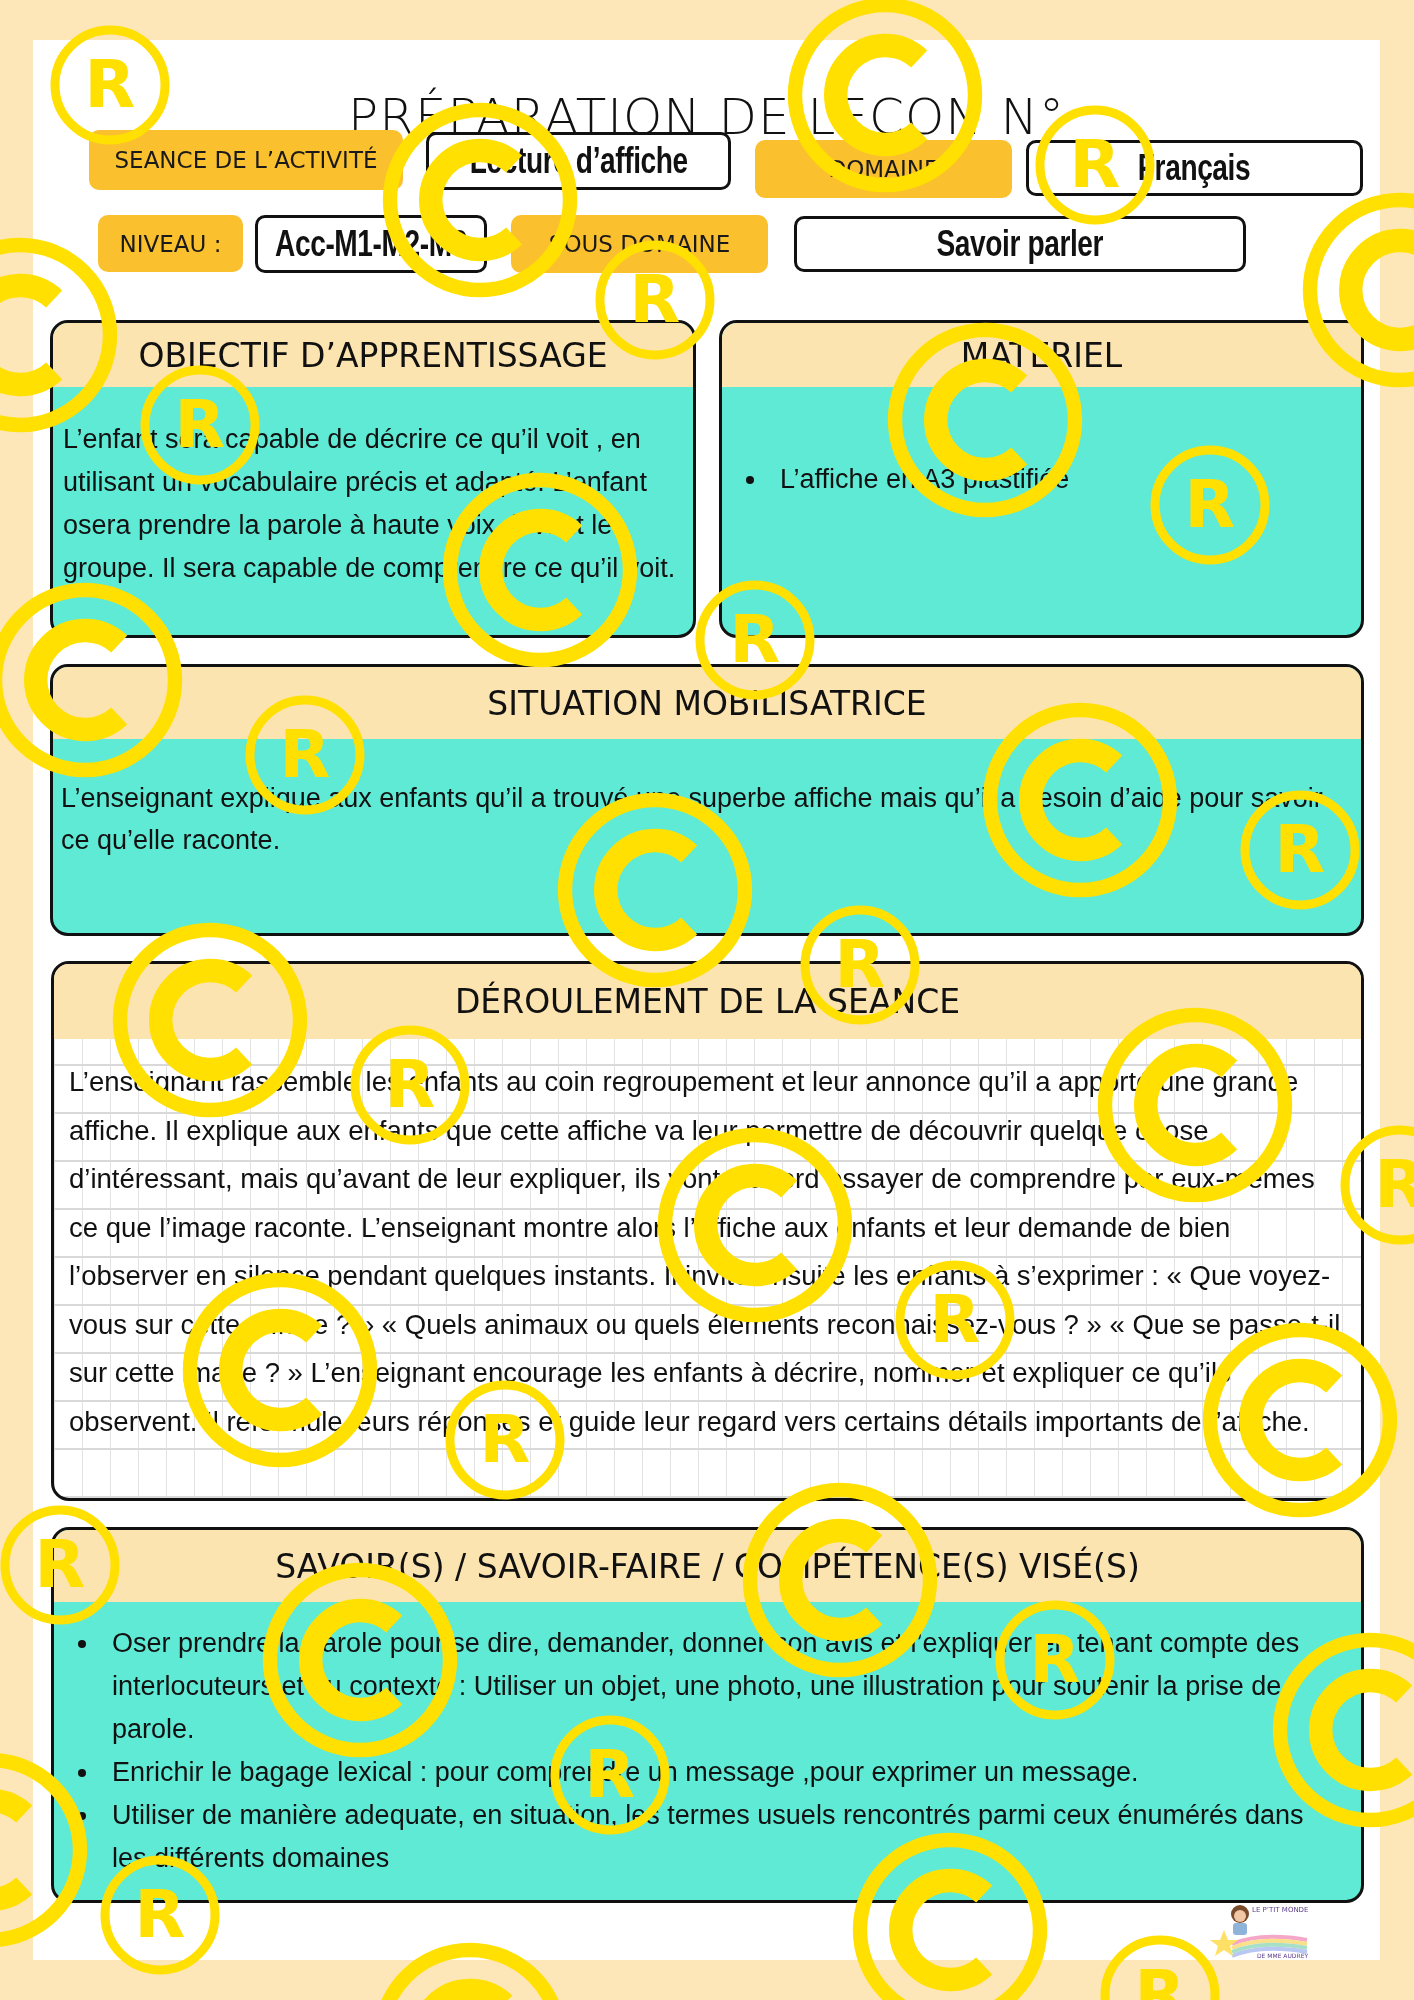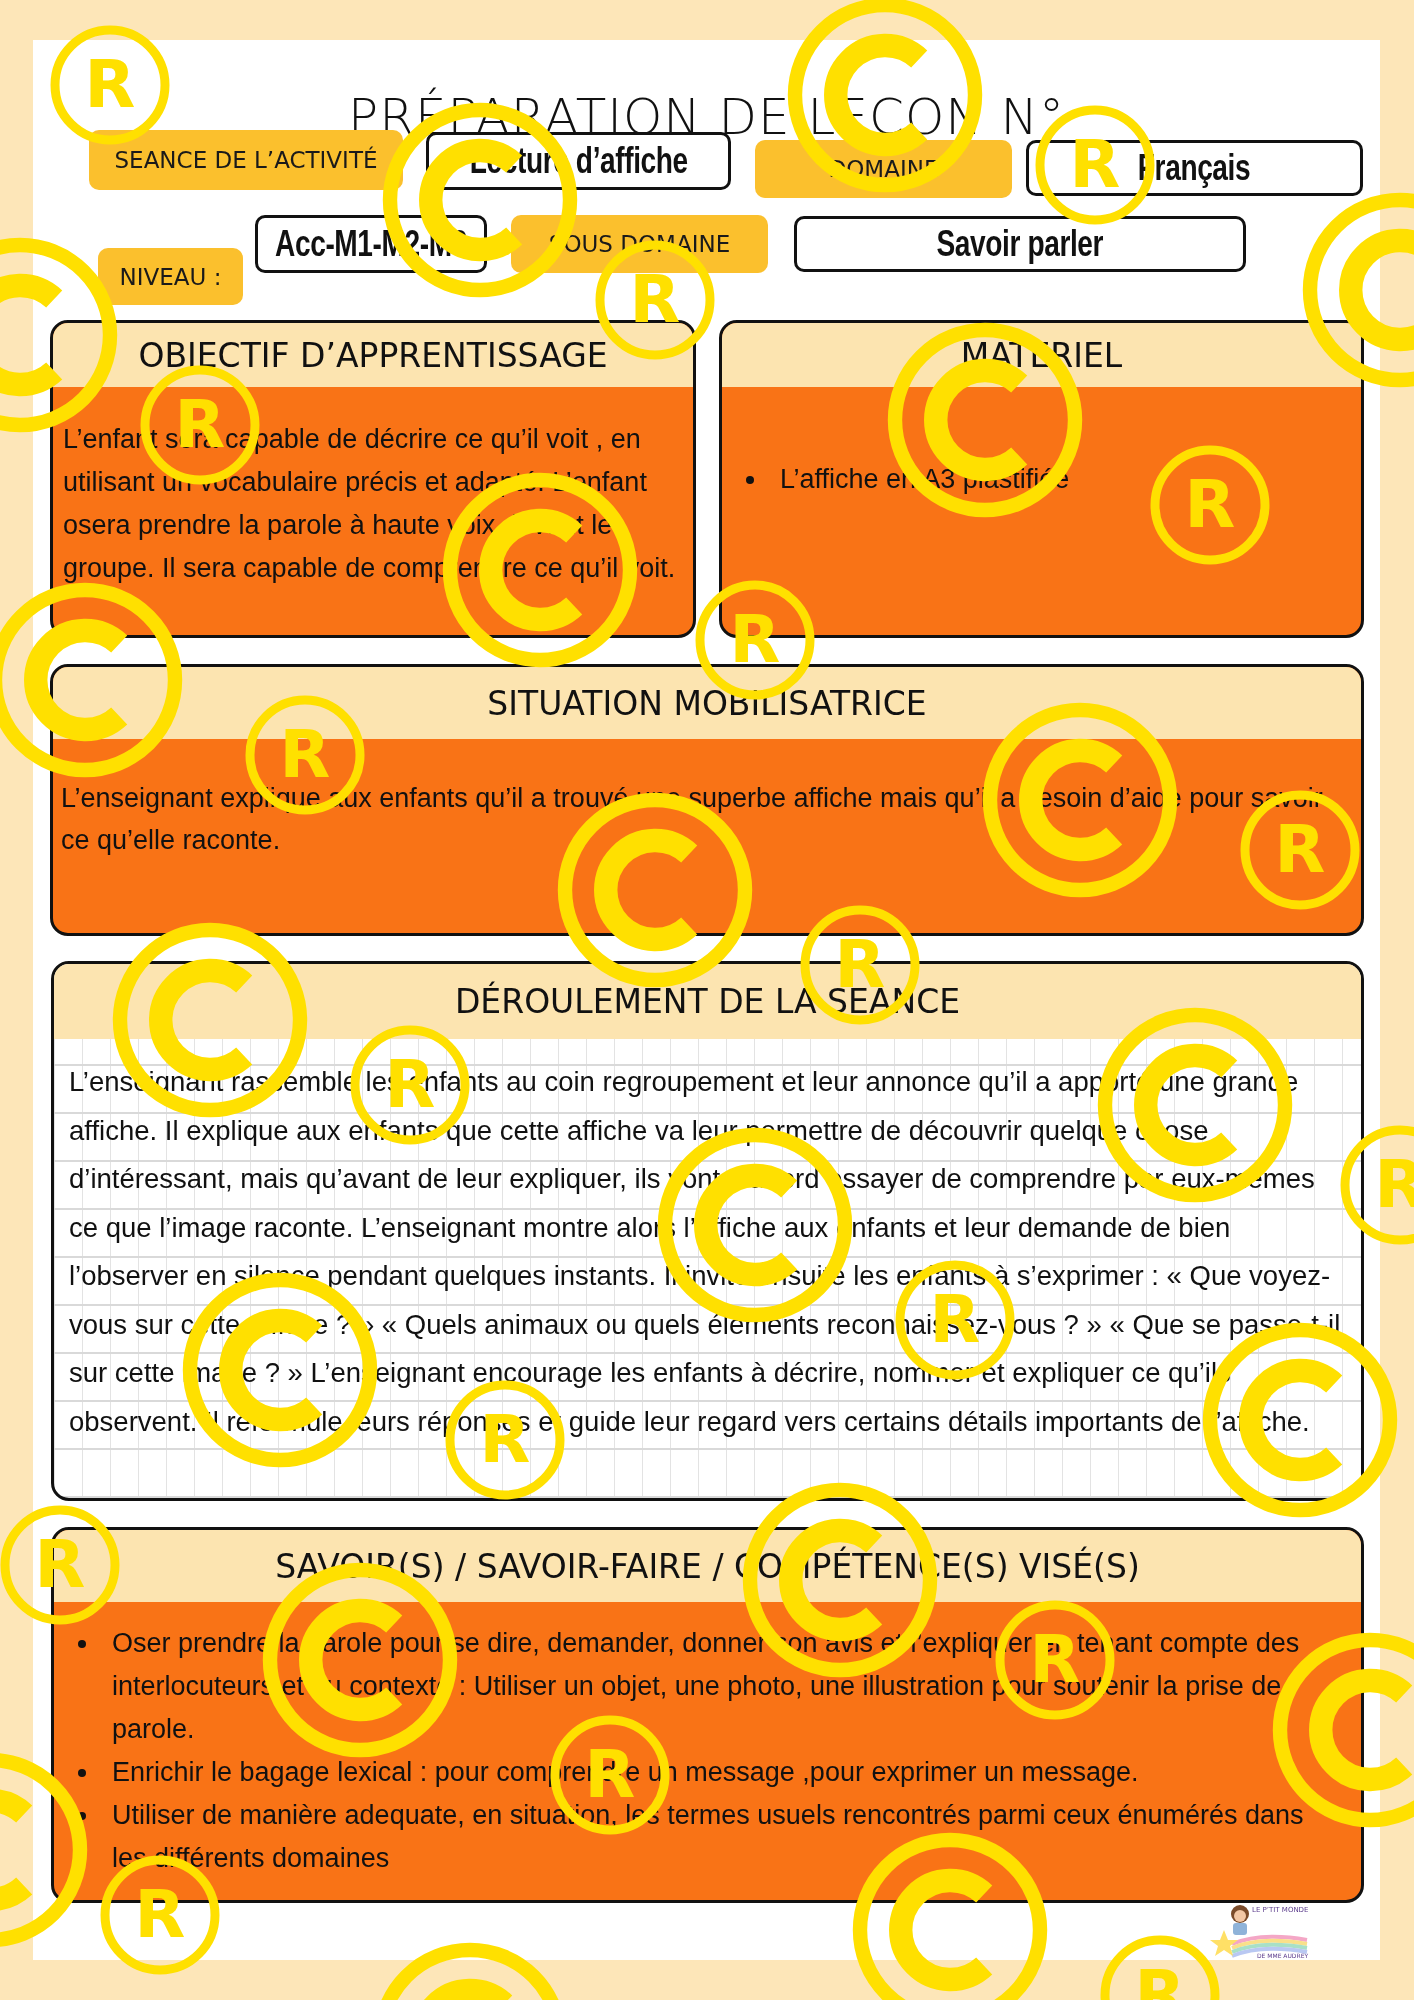--- a/index.html
+++ b/index.html
@@ -48,21 +48,21 @@
     display: flex; align-items: center; justify-content: center;
     white-space: nowrap;
     overflow: hidden;
   }
   .valbox span { display: inline-block; transform: scaleX(0.78); letter-spacing: -0.5px; }
 
   .section {
     position: absolute;
     border: 3px solid #111;
     border-radius: 18px;
-    background: #f97316;
+    background: #5eead4;
     overflow: hidden;
   }
   .section .band {
     position: absolute; left: 0; right: 0; top: 0;
     height: 64px;
     background: #FCE4B0;
     display: flex; align-items: center; justify-content: center;
     font-family: "DejaVu Sans", sans-serif;
     font-size: 33px;
     color: #111;
@@ -110,21 +110,21 @@
   <div class="valbox" style="left:393px; top:92px; width:305px; height:58px;">
     <span>Lecture d’affiche</span>
   </div>
   <div class="pill" style="left:722px; top:100px; width:257px; height:58px;">
     <span>DOMAINE</span>
   </div>
   <div class="valbox" style="left:993px; top:100px; width:337px; height:56px;">
     <span>Français</span>
   </div>
 
-  <div class="pill" style="left:65px; top:175px; width:145px; height:57px;margin-top:33px;">
+  <div class="pill" style="left:65px; top:175px; width:145px; height:57px;">
     <span>NIVEAU :</span>
   </div>
   <div class="valbox" style="left:222px; top:175px; width:232px; height:58px;">
     <span>Acc-M1-M2-M3</span>
   </div>
   <div class="pill" style="left:478px; top:175px; width:257px; height:58px;">
     <span>SOUS DOMAINE</span>
   </div>
   <div class="valbox" style="left:761px; top:176px; width:452px; height:56px;">
     <span>Savoir parler</span>

